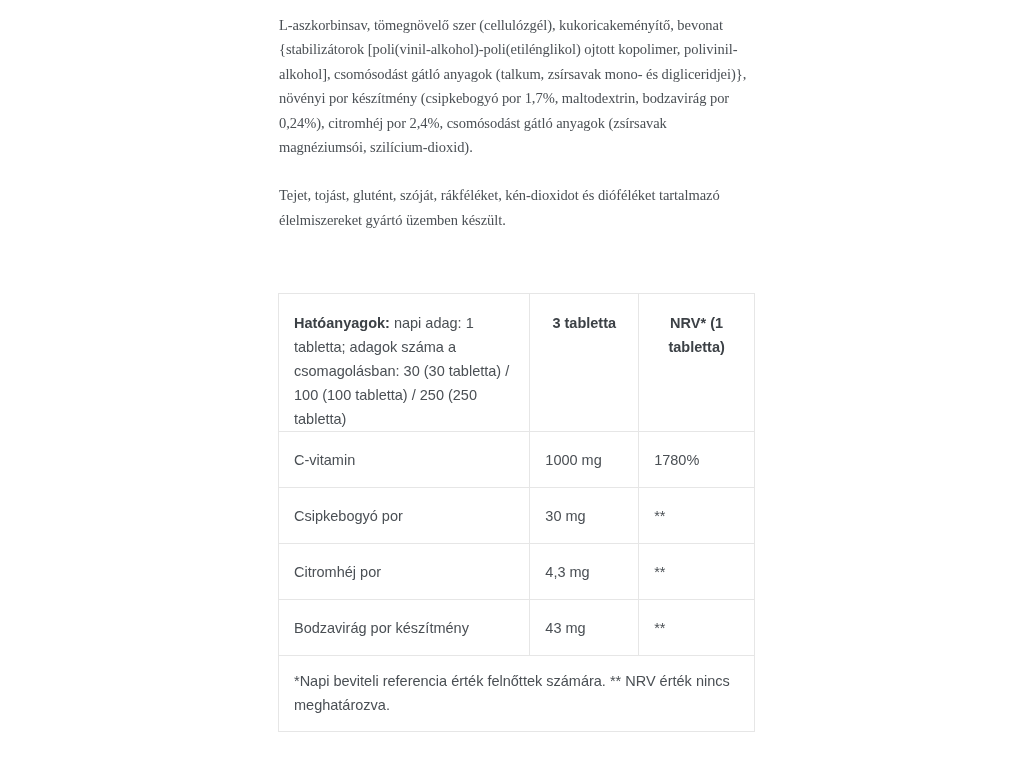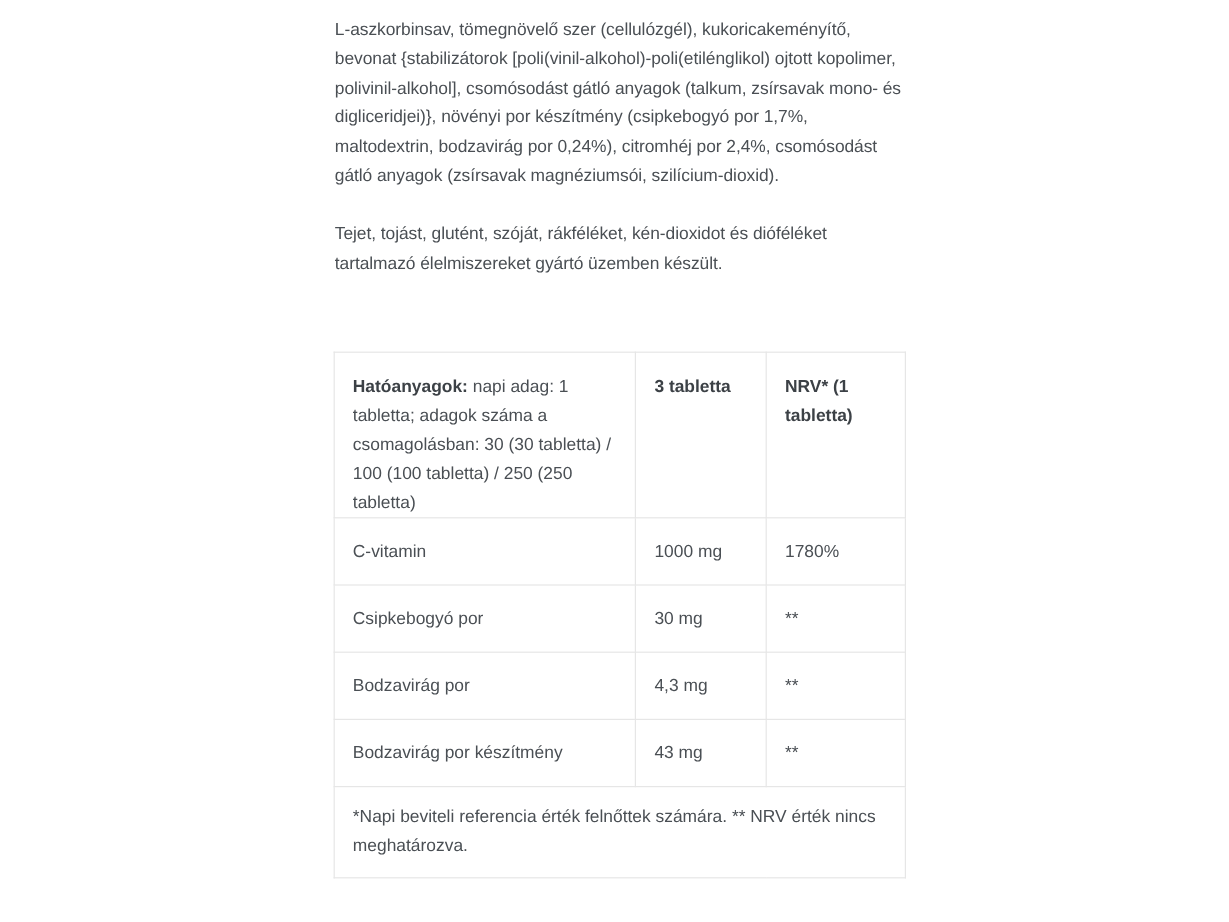--- a/index.html
+++ b/index.html
@@ -19,20 +19,21 @@
     .content {
       position: absolute;
       left: 279px;
       top: 13px;
       width: 476px;
     }
     p.para {
       margin: 0;
       line-height: 24.4px;
       letter-spacing: -0.05px;
+      font-family: Liberation Serif, serif;
     }
     p.para + p.para {
       margin-top: 24px;
     }
     table.nutri {
       position: absolute;
       left: 278px;
       top: 293px;
       width: 477px;
       border-collapse: collapse;
@@ -45,21 +46,21 @@
       vertical-align: top;
       padding: 0 15px;
       line-height: 24px;
     }
     table.nutri col.c1 { width: 252px; }
     table.nutri col.c2 { width: 109px; }
     table.nutri col.c3 { width: 116px; }
     tr.head td { padding-top: 17px; height: 137px; box-sizing: border-box; }
     tr.row td { height: 56px; vertical-align: middle; box-sizing: border-box; padding-top: 0; padding-bottom: 0; }
     tr.foot td { padding-top: 13px; padding-bottom: 14px; }
-    .bold { font-weight: bold; color: #3c4146; }
+    .bold { font-weight: bold; color: #3c4146; text-align: center; }
   </style>
 </head>
 <body>
 
 <div class="content">
   <p class="para">L-aszkorbinsav, tömegnövelő szer (cellulózgél), kukoricakeményítő, bevonat {stabilizátorok [poli(vinil-alkohol)-poli(etilénglikol) ojtott kopolimer, polivinil-alkohol], csomósodást gátló anyagok (talkum, zsírsavak mono- és digliceridjei)}, növényi por készítmény (csipkebogyó por 1,7%, maltodextrin, bodzavirág por 0,24%), citromhéj por 2,4%, csomósodást gátló anyagok (zsírsavak magnéziumsói, szilícium-dioxid).</p>
   <p class="para">Tejet, tojást, glutént, szóját, rákféléket, kén-dioxidot és dióféléket tartalmazó élelmiszereket gyártó üzemben készült.</p>
 </div>
 
 <table class="nutri">
@@ -78,21 +79,21 @@
     <td>C-vitamin</td>
     <td>1000 mg</td>
     <td>1780%</td>
   </tr>
   <tr class="row">
     <td>Csipkebogyó por</td>
     <td>30 mg</td>
     <td>**</td>
   </tr>
   <tr class="row">
-    <td>Bodzavirág por</td>
+    <td>Citromhéj por</td>
     <td>4,3 mg</td>
     <td>**</td>
   </tr>
   <tr class="row">
     <td>Bodzavirág por készítmény</td>
     <td>43 mg</td>
     <td>**</td>
   </tr>
   <tr class="foot">
     <td colspan="3">*Napi beviteli referencia érték felnőttek számára. ** NRV érték nincs meghatározva.</td>

